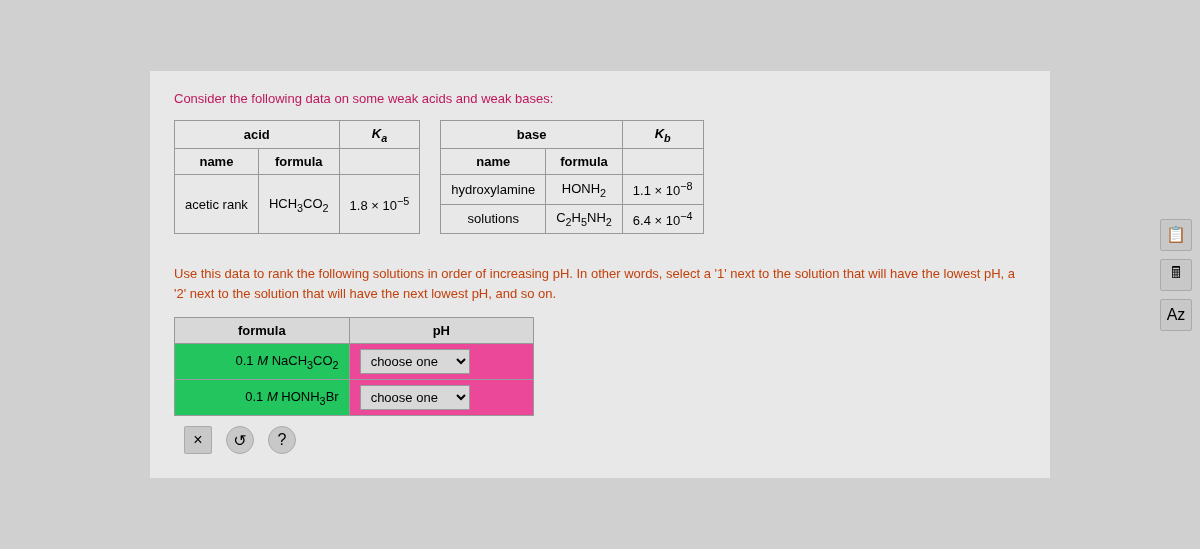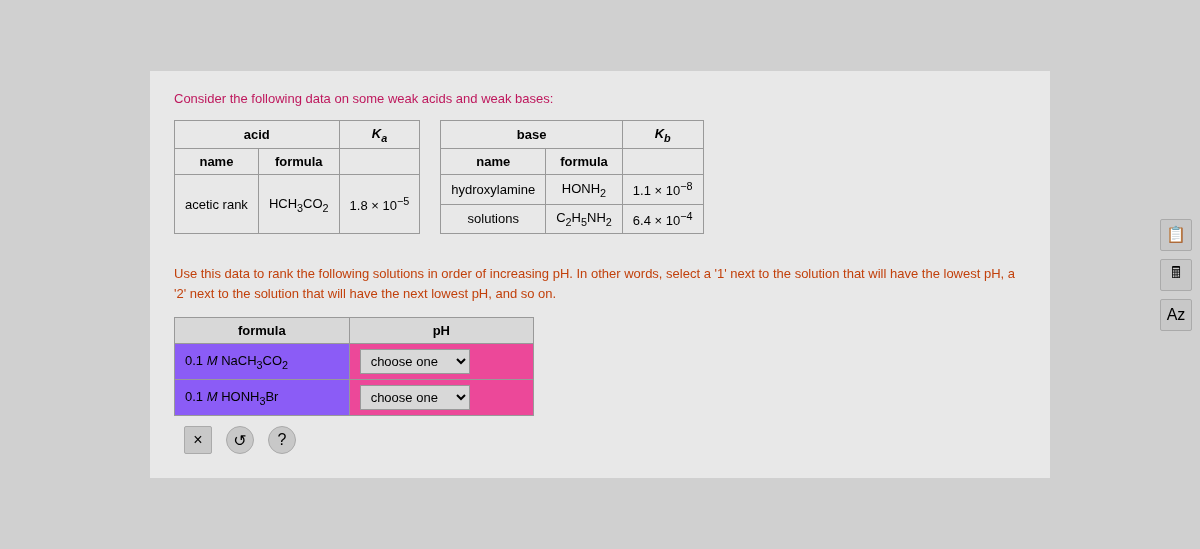--- a/index.html
+++ b/index.html
@@ -65,21 +65,22 @@
       border: 1px solid #999;
       padding: 5px 10px;
       background: #ec4899;
     }
     .ranking-table th {
       text-align: center;
       font-weight: bold;
       background: #d8d8d8;
     }
     .ranking-table td:first-child {
-      background: #8b5cf6;
+      background: #22c55e;
+      text-align: right;
     }
     select {
       background: #d8d8d8;
       border: 1px solid #999;
       padding: 3px 6px;
       font-size: 13px;
       cursor: pointer;
       min-width: 110px;
     }
     .action-row {

